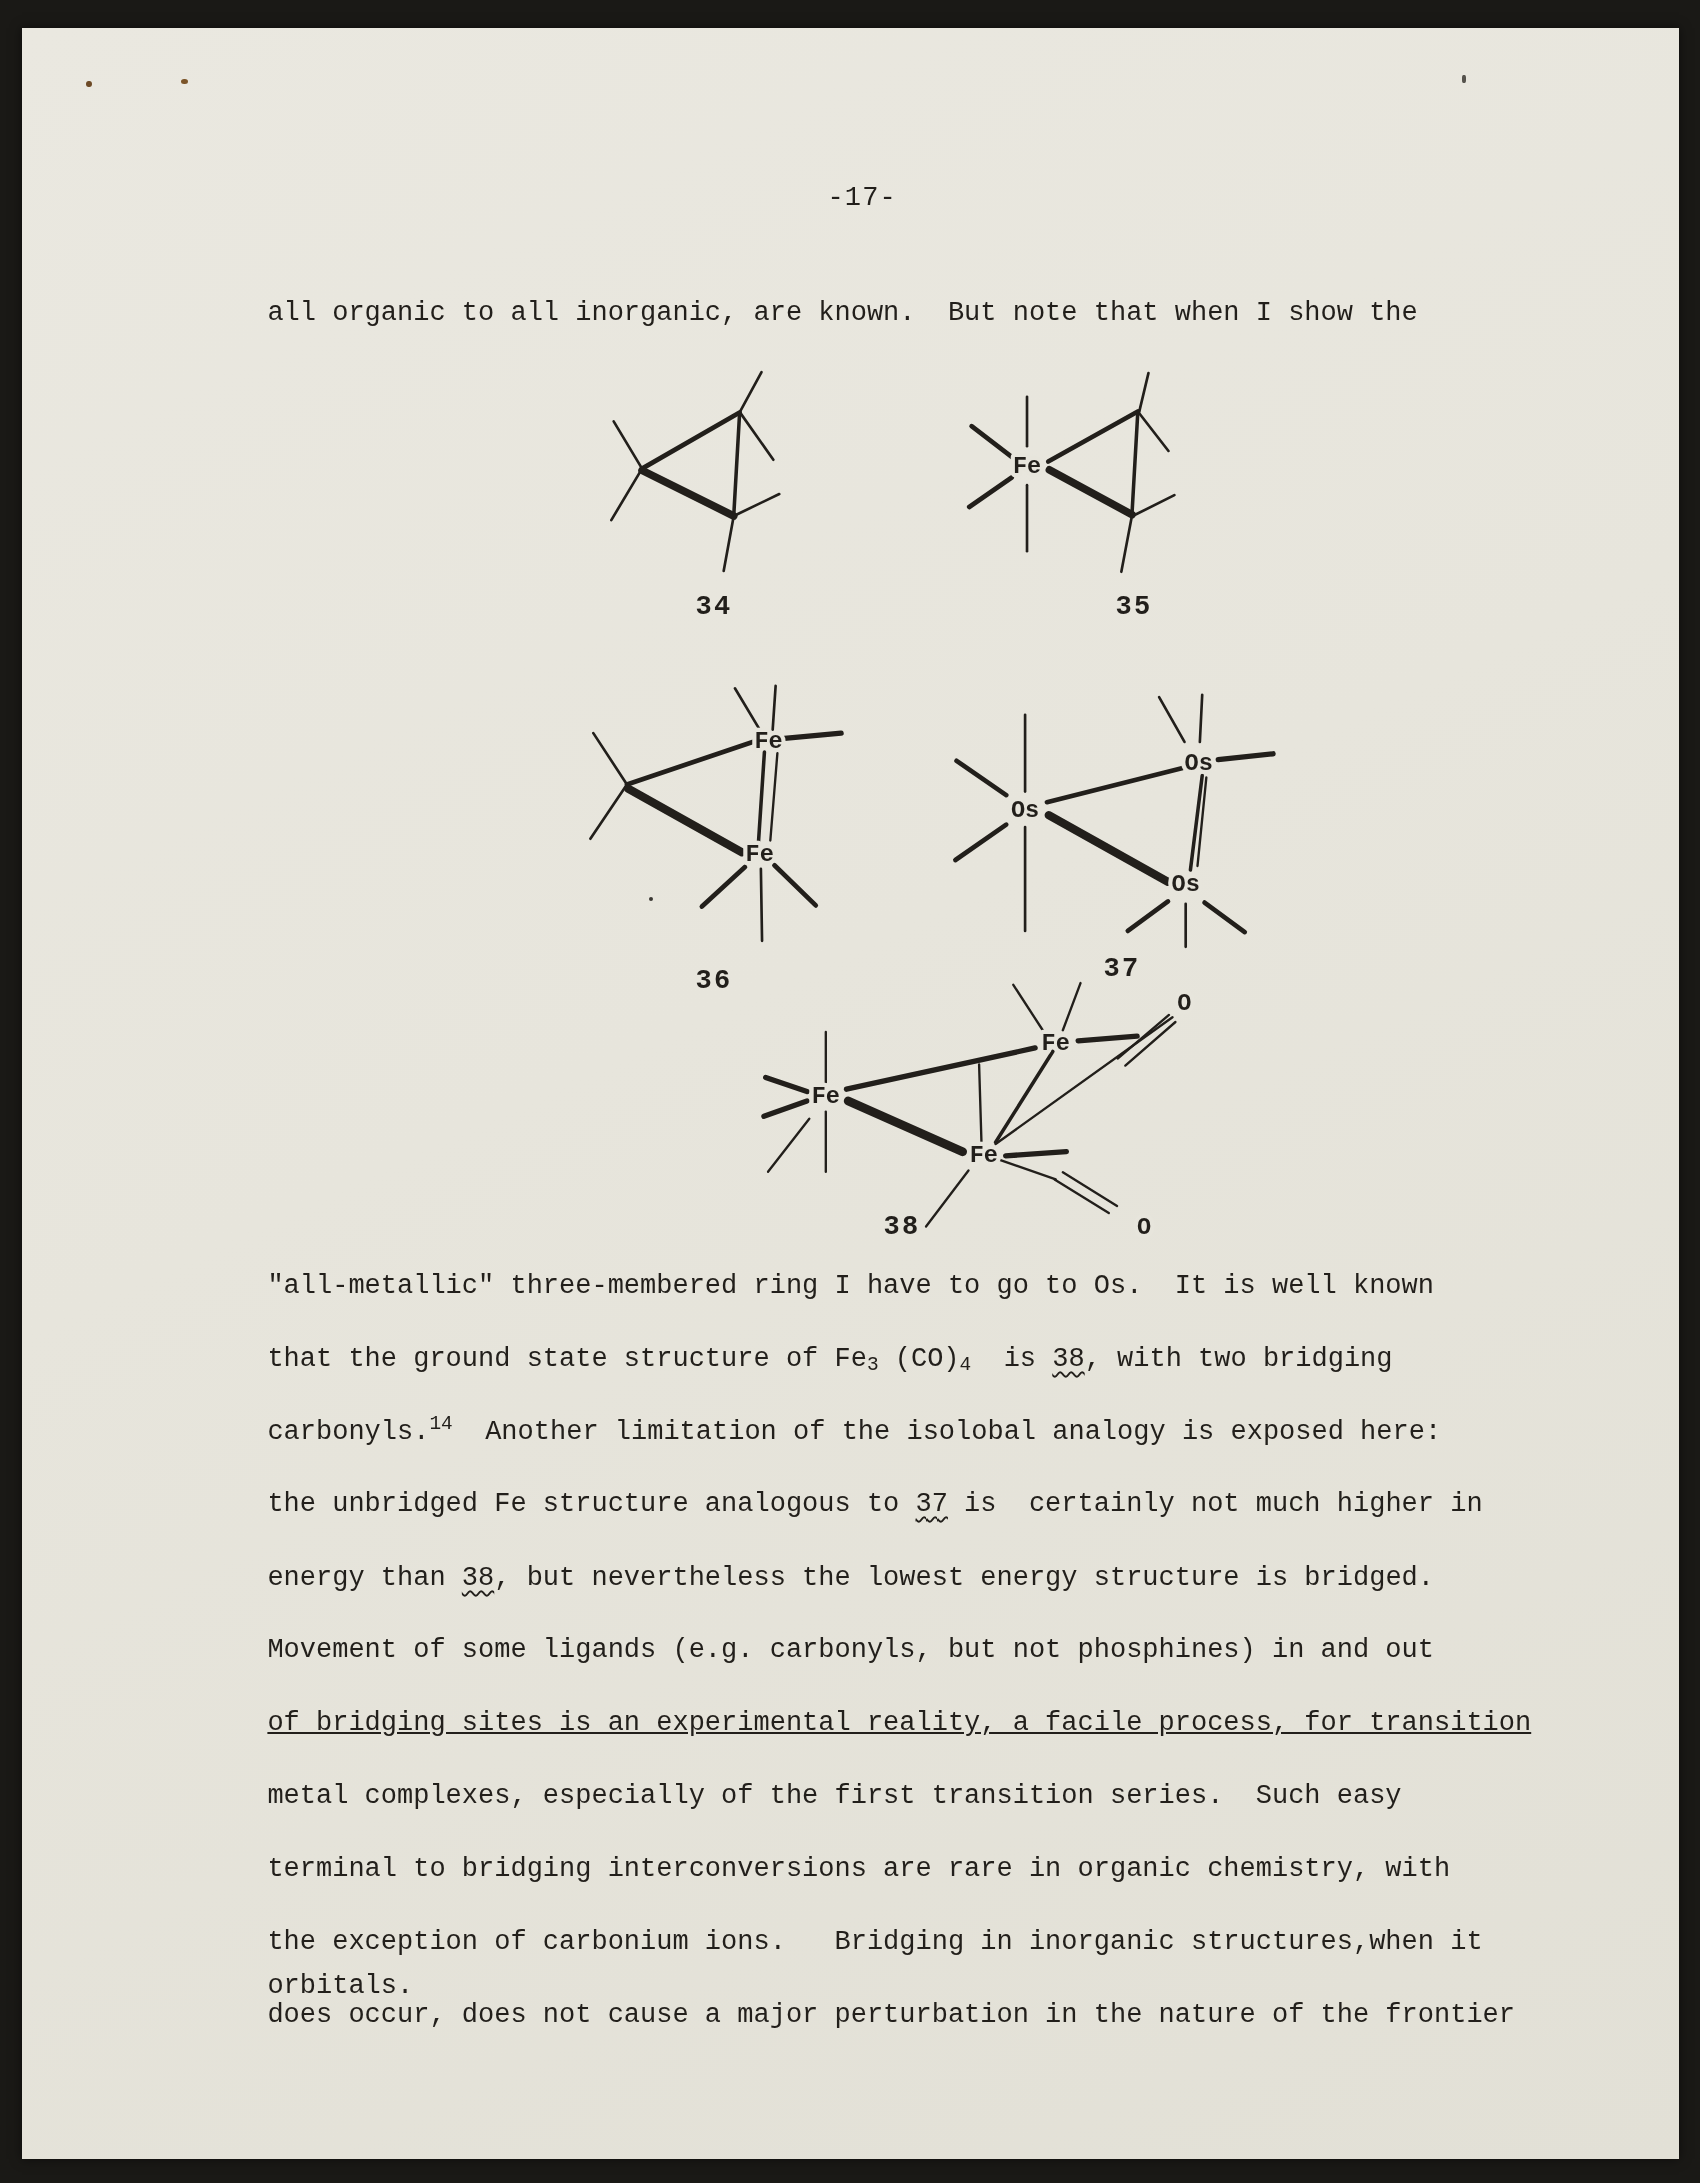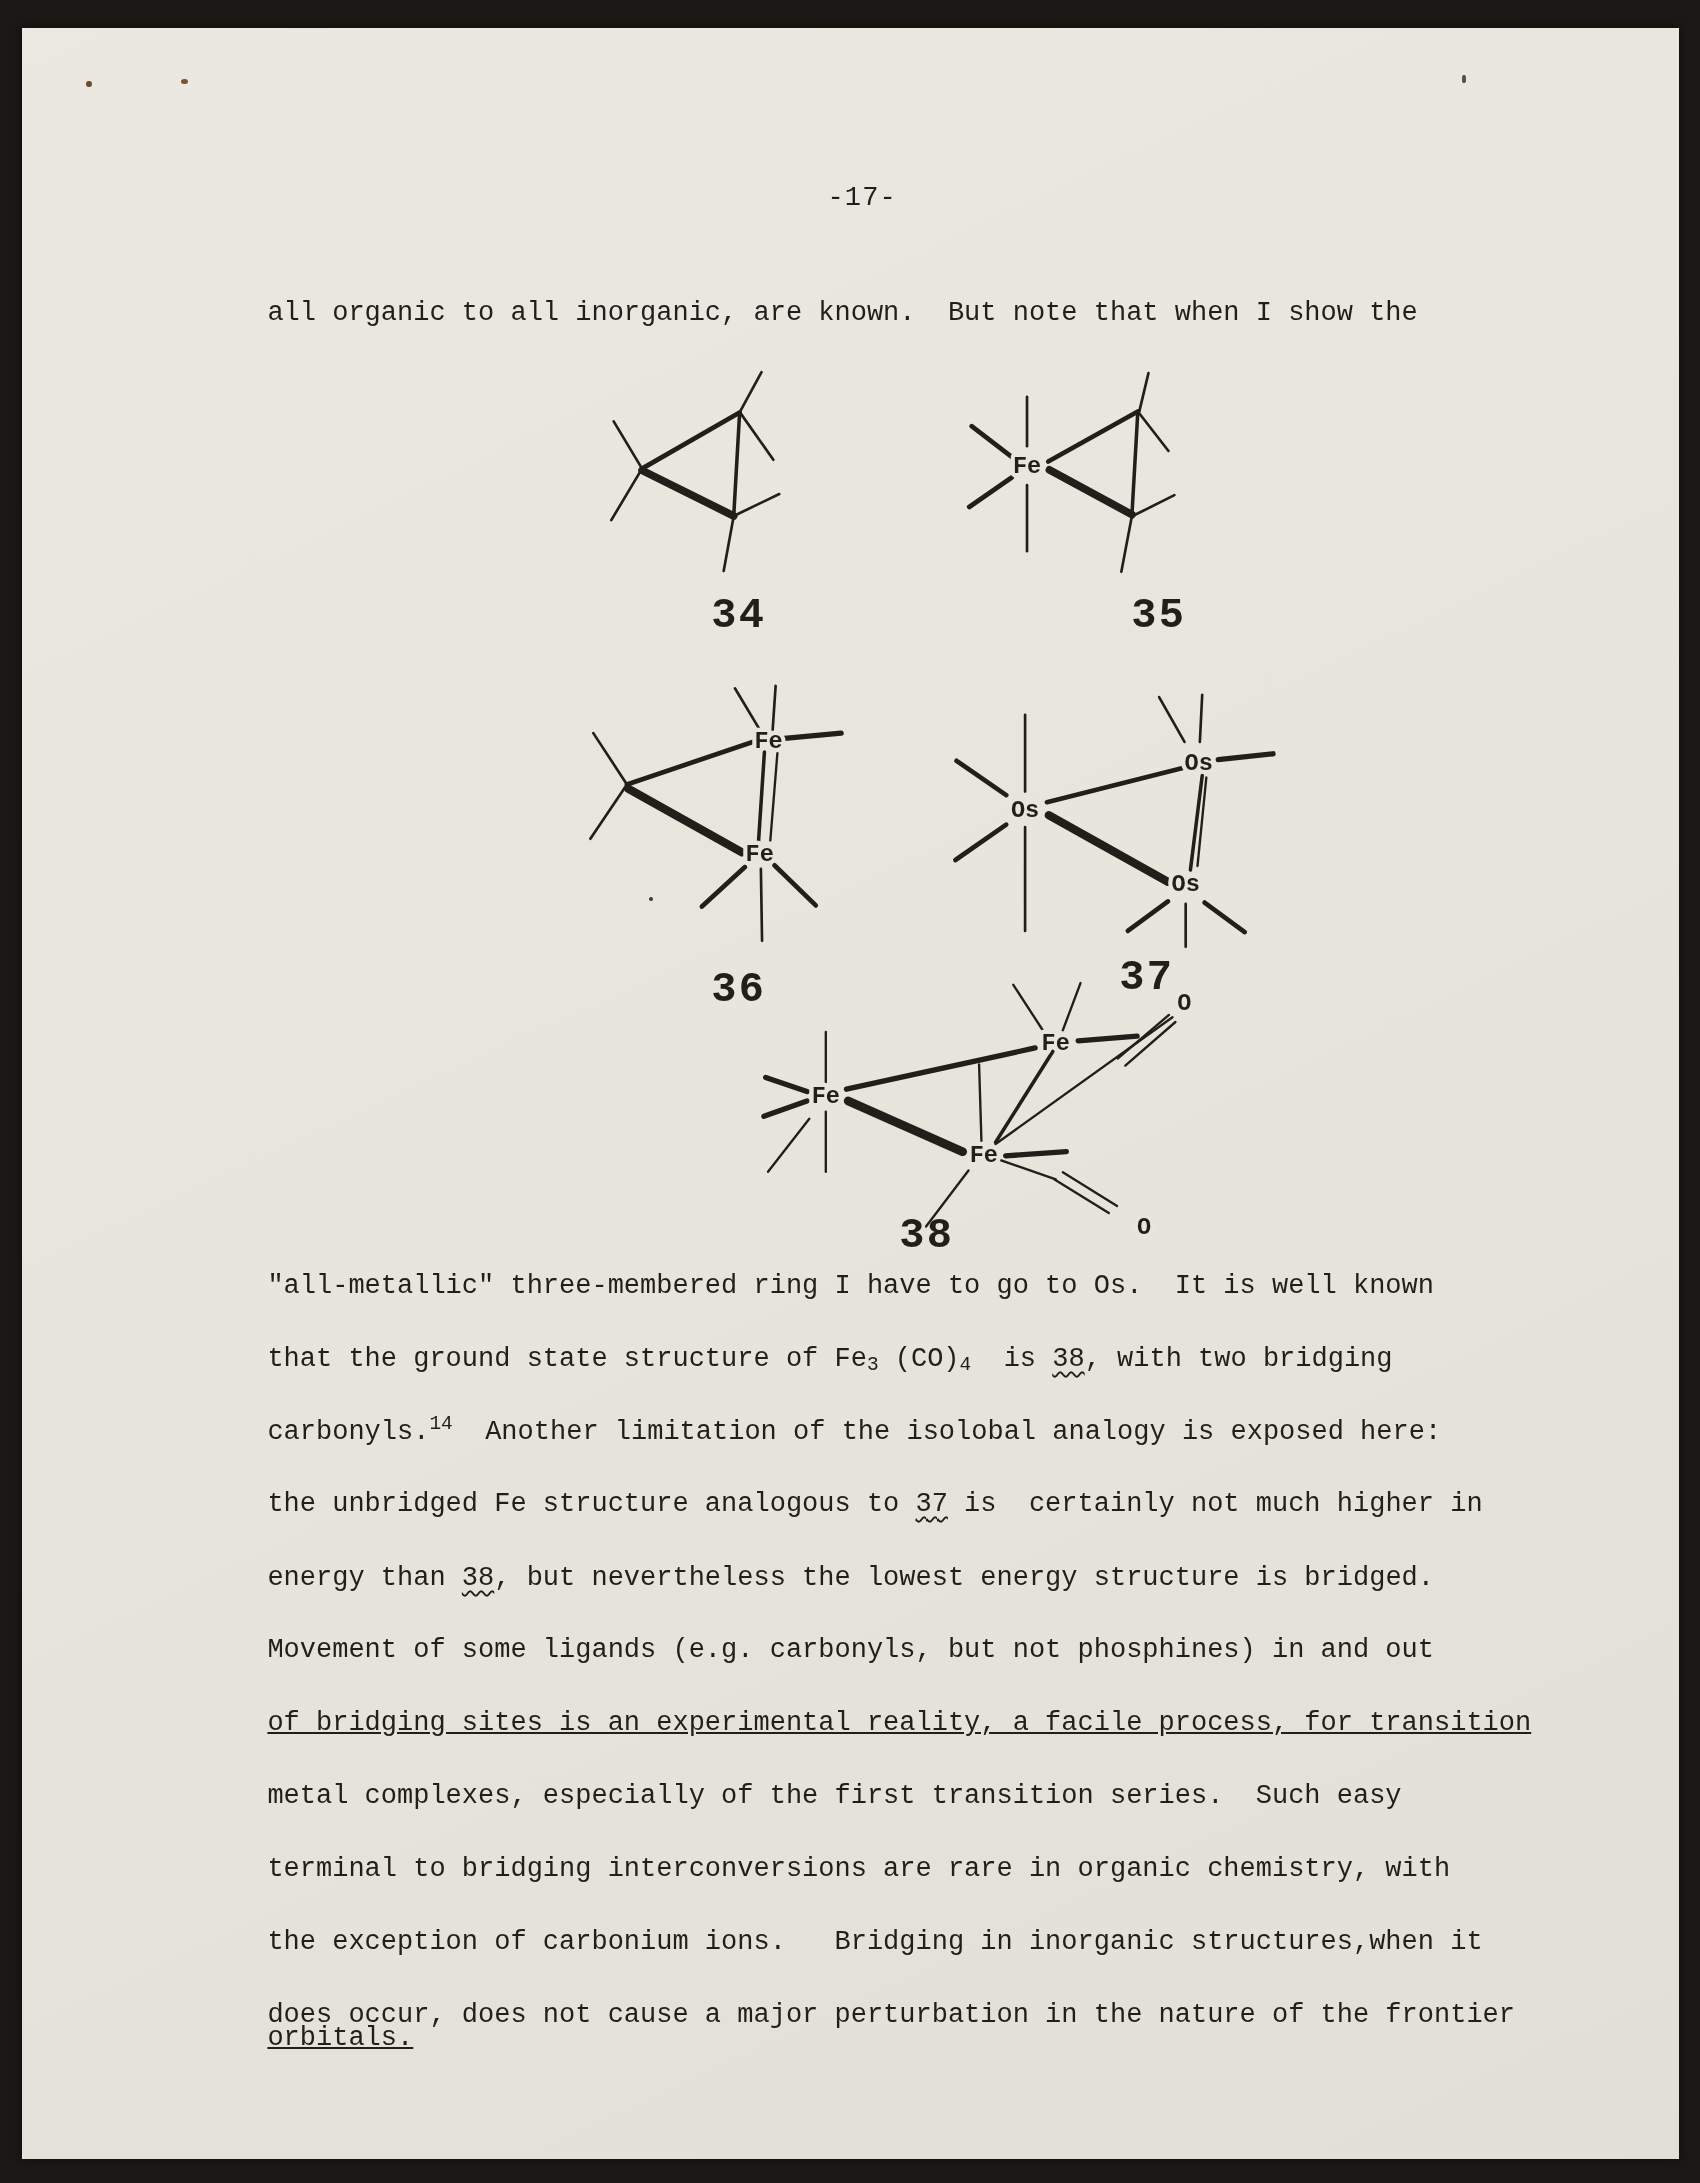--- a/index.html
+++ b/index.html
@@ -36,22 +36,22 @@
   }
   .fig{position:absolute;overflow:visible;}
   .fig line{stroke:var(--ink);stroke-linecap:round;}
   .fig text{
     font-family:"Liberation Mono","DejaVu Sans Mono",monospace;
     font-weight:bold;font-size:40px;fill:var(--ink);
     paint-order:stroke;stroke:var(--paper);stroke-width:14px;stroke-linejoin:round;
     text-anchor:middle;
   }
   .figlabel{
-    position:absolute;width:71px;text-align:right;
-    font-size:42px;font-weight:bold;color:var(--ink);letter-spacing:2.4px;
+    position:absolute;width:71px;text-align:left;
+    font-size:27px;font-weight:bold;color:var(--ink);letter-spacing:2.4px;
   }
   .speck{position:absolute;border-radius:50%;}
 </style>
 </head>
 <body>
 
 <div class="stage">
   <div class="paper">
 
     <div class="pagenum">-17-</div>
@@ -171,21 +171,21 @@
         <div class="tline" style="top: 1315px;"><span class="seg-plain">that the ground state structure of Fe</span><span class="seg-sub">3</span><span class="seg-plain"> (CO)</span><span class="seg-sub">4</span><span class="seg-plain">  is </span><span class="seg-wavy">38</span><span class="seg-plain">, with two bridging</span></div>
         <div class="tline" style="top: 1388px;"><span class="seg-plain">carbonyls.</span><span class="seg-sup">14</span><span class="seg-plain">  Another limitation of the isolobal analogy is exposed here:</span></div>
         <div class="tline" style="top: 1460px;"><span class="seg-plain">the unbridged Fe structure analogous to </span><span class="seg-wavy">37</span><span class="seg-plain"> is  certainly not much higher in</span></div>
         <div class="tline" style="top: 1534px;"><span class="seg-plain">energy than </span><span class="seg-wavy">38</span><span class="seg-plain">, but nevertheless the lowest energy structure is bridged.</span></div>
         <div class="tline" style="top: 1606px;"><span class="seg-plain">Movement of some ligands (e.g. carbonyls, but not phosphines) in and out</span></div>
         <div class="tline" style="top: 1679px; text-decoration: underline;"><span class="seg-plain">of bridging sites is an experimental reality, a facile process, for transition</span></div>
         <div class="tline" style="top: 1752px;"><span class="seg-plain">metal complexes, especially of the first transition series.  Such easy</span></div>
         <div class="tline" style="top: 1825px;"><span class="seg-plain">terminal to bridging interconversions are rare in organic chemistry, with</span></div>
         <div class="tline" style="top: 1898px;"><span class="seg-plain">the exception of carbonium ions.   Bridging in inorganic structures,when it</span></div>
         <div class="tline" style="top: 1971px; text-align: center;"><span class="seg-plain">does occur, does not cause a major perturbation in the nature of the frontier</span></div>
-        <div class="tline" style="top: 1994px; text-decoration: underline;"><span class="seg-plain">orbitals.</span></div>
+        <div class="tline" style="top: 1942px;"><span class="seg-plain">orbitals.</span></div>
       </div>
 
     <div class="speck" style="left:64px;top:53px;width:5.3px;height:5.9px;background:#6d4a26;"></div>
     <div class="speck" style="left:159px;top:51px;width:6.5px;height:5.3px;background:#7b5428;"></div>
     <div class="speck" style="left:1440px;top:47px;width:3.5px;height:8.3px;background:#55524c;border-radius:40%;"></div>
     <div class="speck" style="left:627px;top:869px;width:4.1px;height:4.1px;background:#3a3833;"></div>
   </div>
 </div>
 
 

